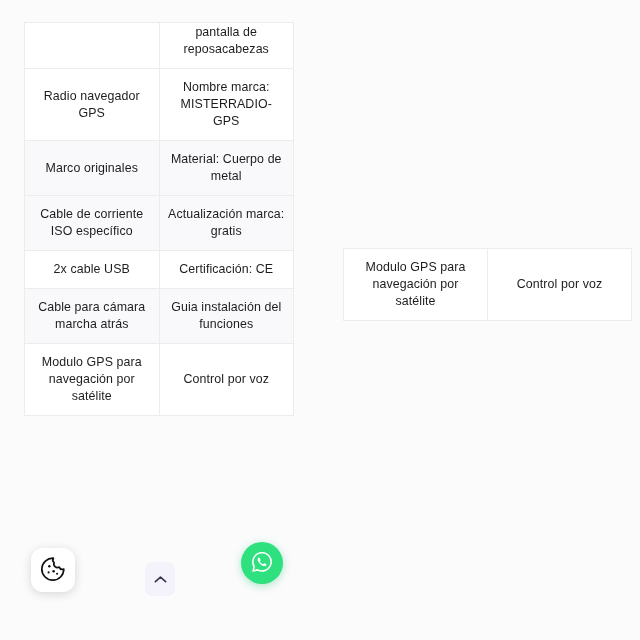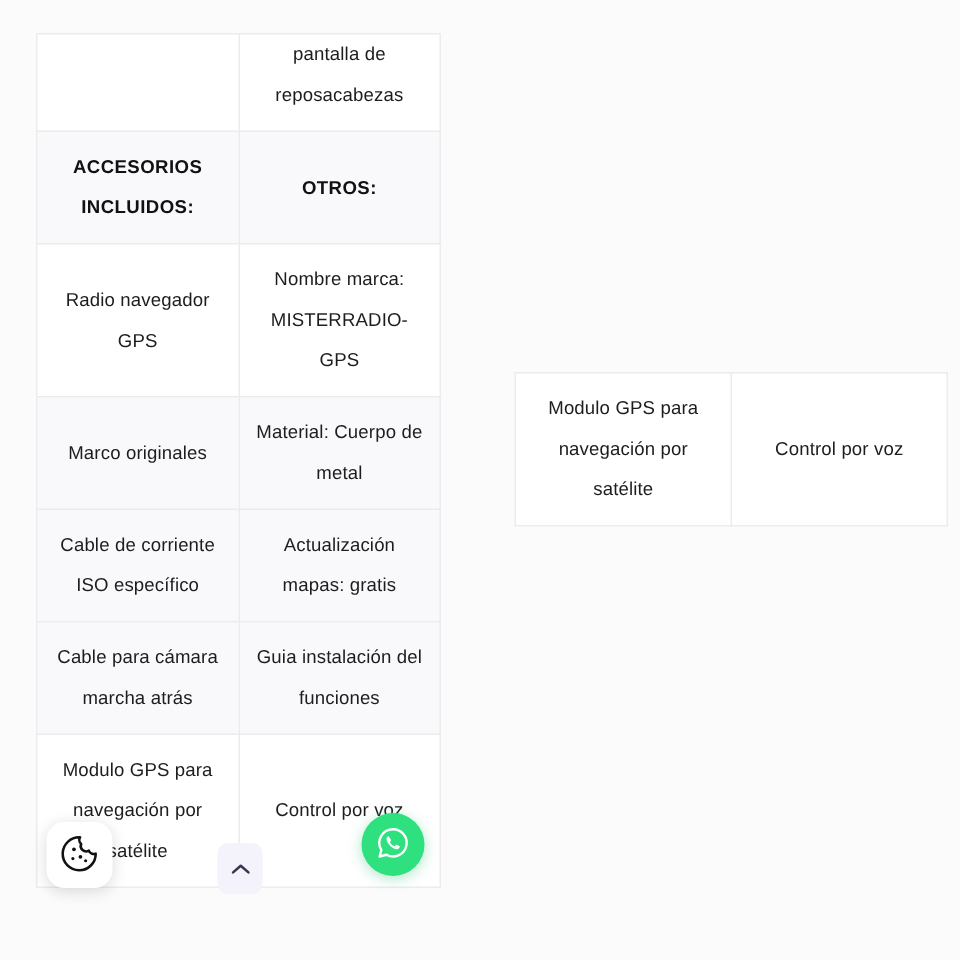--- a/index.html
+++ b/index.html
@@ -26,21 +26,21 @@
     border-collapse: collapse;
     table-layout: fixed;
     background: #ffffff;
   }
   .spec-table td {
     border: 1px solid #ececed;
     text-align: center;
     vertical-align: middle;
     color: #1d1d1f;
     font-size: 12.4px;
-    line-height: 27px;
+    line-height: 17px;
     padding: 10px 8px;
     font-family: "Liberation Sans", sans-serif;
     letter-spacing: .1px;
   }
   .spec-table tr.tint td { background: #f9f9fb; }
   .spec-table tr.plain td { background: #ffffff; }
   .spec-table td.head {
     font-weight: bold;
     letter-spacing: .3px;
     color: #111113;
@@ -120,35 +120,35 @@
 <body>
 
 <div id="page">
 
   <table id="main-table" class="spec-table">
     <tbody>
         <tr class="plain">
           <td style="padding-top: 0px; height: 46px;"></td>
           <td style="padding-top: 0px; height: 46px;">pantalla de reposacabezas</td>
         </tr>
-        <tr class="tint">
-          <td class="head">ACCESORIOS INCLUIDOS:</td>
-          <td class="head">OTROS:</td>
-        </tr>
         <tr class="plain">
           <td>Radio navegador GPS</td>
           <td>Nombre marca: MISTERRADIO-GPS</td>
         </tr>
         <tr class="tint">
           <td>Marco originales</td>
           <td>Material: Cuerpo de metal</td>
         </tr>
         <tr class="tint">
           <td>Cable de corriente ISO específico</td>
-          <td>Actualización mapas: gratis</td>
+          <td>Actualización marca: gratis</td>
+        </tr>
+        <tr class="plain">
+          <td>2x cable USB</td>
+          <td>Certificación: CE</td>
         </tr>
         <tr class="tint">
           <td>Cable para cámara marcha atrás</td>
           <td>Guia instalación del funciones</td>
         </tr>
         <tr class="plain">
           <td>Modulo GPS para navegación por satélite</td>
           <td>Control por voz</td>
         </tr>
       </tbody>

